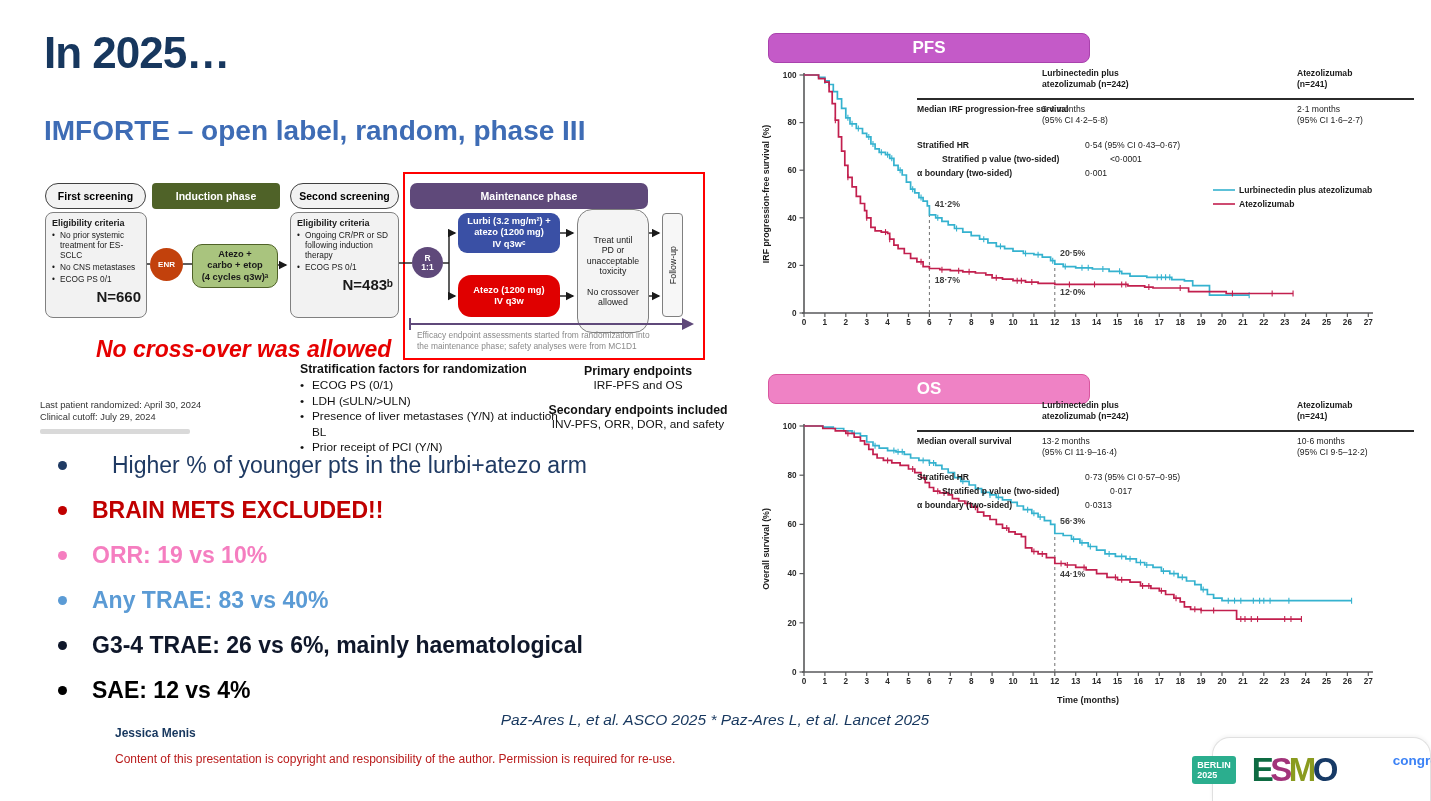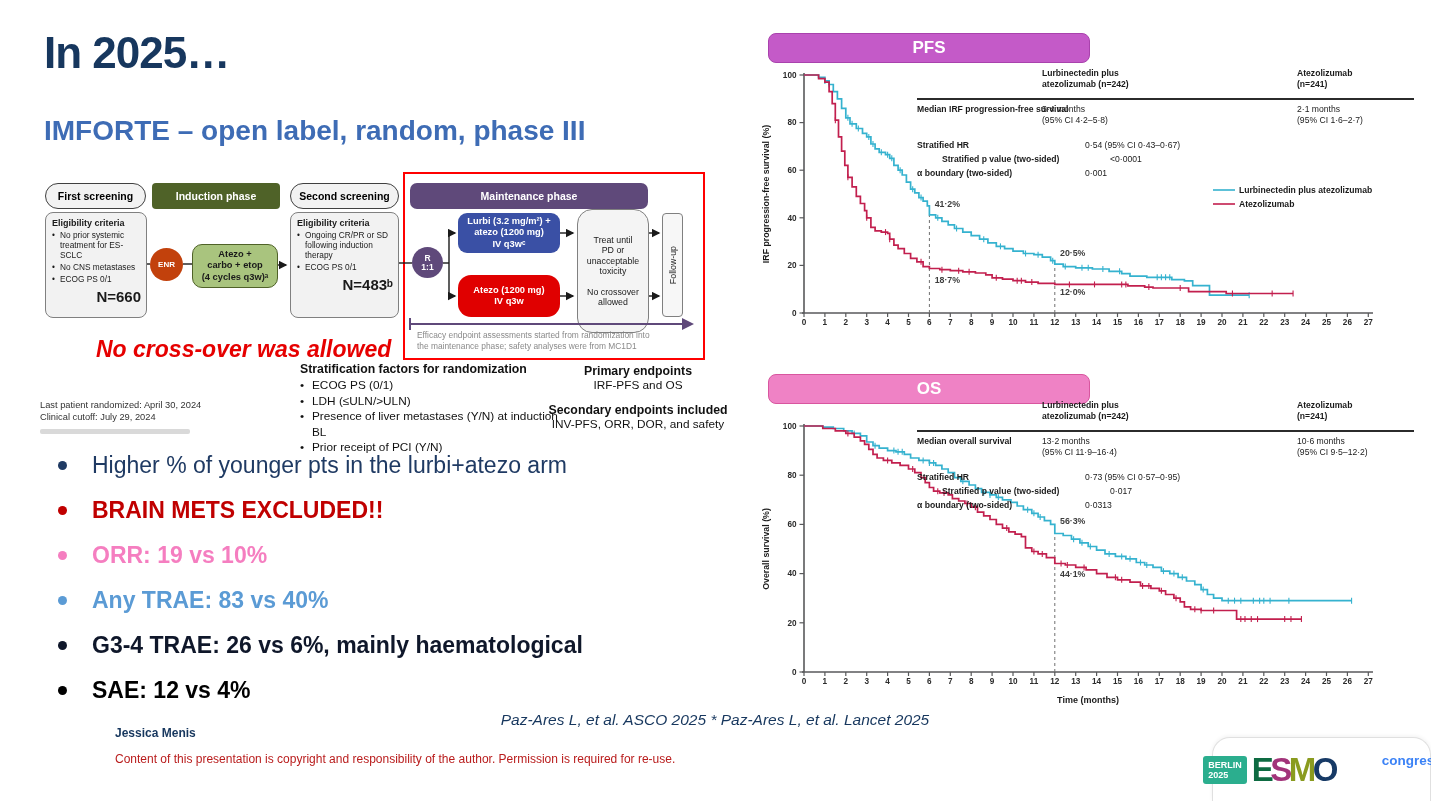--- a/index.html
+++ b/index.html
@@ -88,21 +88,21 @@
 
   
   #reference { left:430px; top:711px; width:570px; text-align:center; font-style:italic;
      font-size:15.5px; color:#17375e; }
   #author { left:115px; top:726px; font-size:12px; font-weight:bold; color:#17375e; }
   #copyright { left:115px; top:752px; font-size:12px; color:#b91c1c; }
 
   
   #logo-card { left:1212px; top:737px; width:219px; height:64px; background:#fff;
      border:1px solid #e0e0e0; border-bottom:none; border-radius:18px 18px 0 0;
-     box-shadow:0 -1px 4px rgba(0,0,0,0.06); display:flex; align-items:center; justify-content:center; gap:5px; }
+     box-shadow:0 -1px 4px rgba(0,0,0,0.06); display:flex; align-items:center; justify-content:center; gap:16px; }
   #venue-box { background:#2bae8e; color:#fff; font-weight:bold; font-size:9px; line-height:10px;
      padding:4px 5px; border-radius:3px; text-align:left; white-space:pre-line; }
   #esmo-letters { font-weight:bold; font-size:33px; letter-spacing:-3.5px; line-height:33px; }
   #congress-label { color:#3b82f6; font-weight:bold; font-size:13.5px; position:relative; top:-9px; left:2px;margin-left:40px; }
 </style>
 </head>
 <body>
 
 <div class="abs" id="title">In 2025…</div>
 <div class="abs" id="subtitle">IMFORTE – open label, random, phase III</div>
@@ -243,21 +243,21 @@
   <div class="gap"></div>
   <div class="bt">Secondary endpoints included</div>
   <div>INV-PFS, ORR, DOR, and safety</div>
 </div>
 
 <div class="abs pre" id="dates">Last patient randomized: April 30, 2024
 Clinical cutoff: July 29, 2024</div>
 <div class="abs" id="redacted-footnote"></div>
 
 <ul class="abs" id="bullets">
-    <li style="color: rgb(31, 58, 99); font-weight: normal;">
+    <li style="color: rgb(31, 58, 99); font-weight: normal; gap: 20px;">
       <span class="dot"></span>
       <span>Higher % of younger pts in the lurbi+atezo arm</span>
     </li>
     <li style="color: rgb(192, 0, 0); font-weight: bold;">
       <span class="dot"></span>
       <span>BRAIN METS EXCLUDED!!</span>
     </li>
     <li style="color: rgb(245, 126, 192); font-weight: bold;">
       <span class="dot"></span>
       <span>ORR: 19 vs 10%</span>

